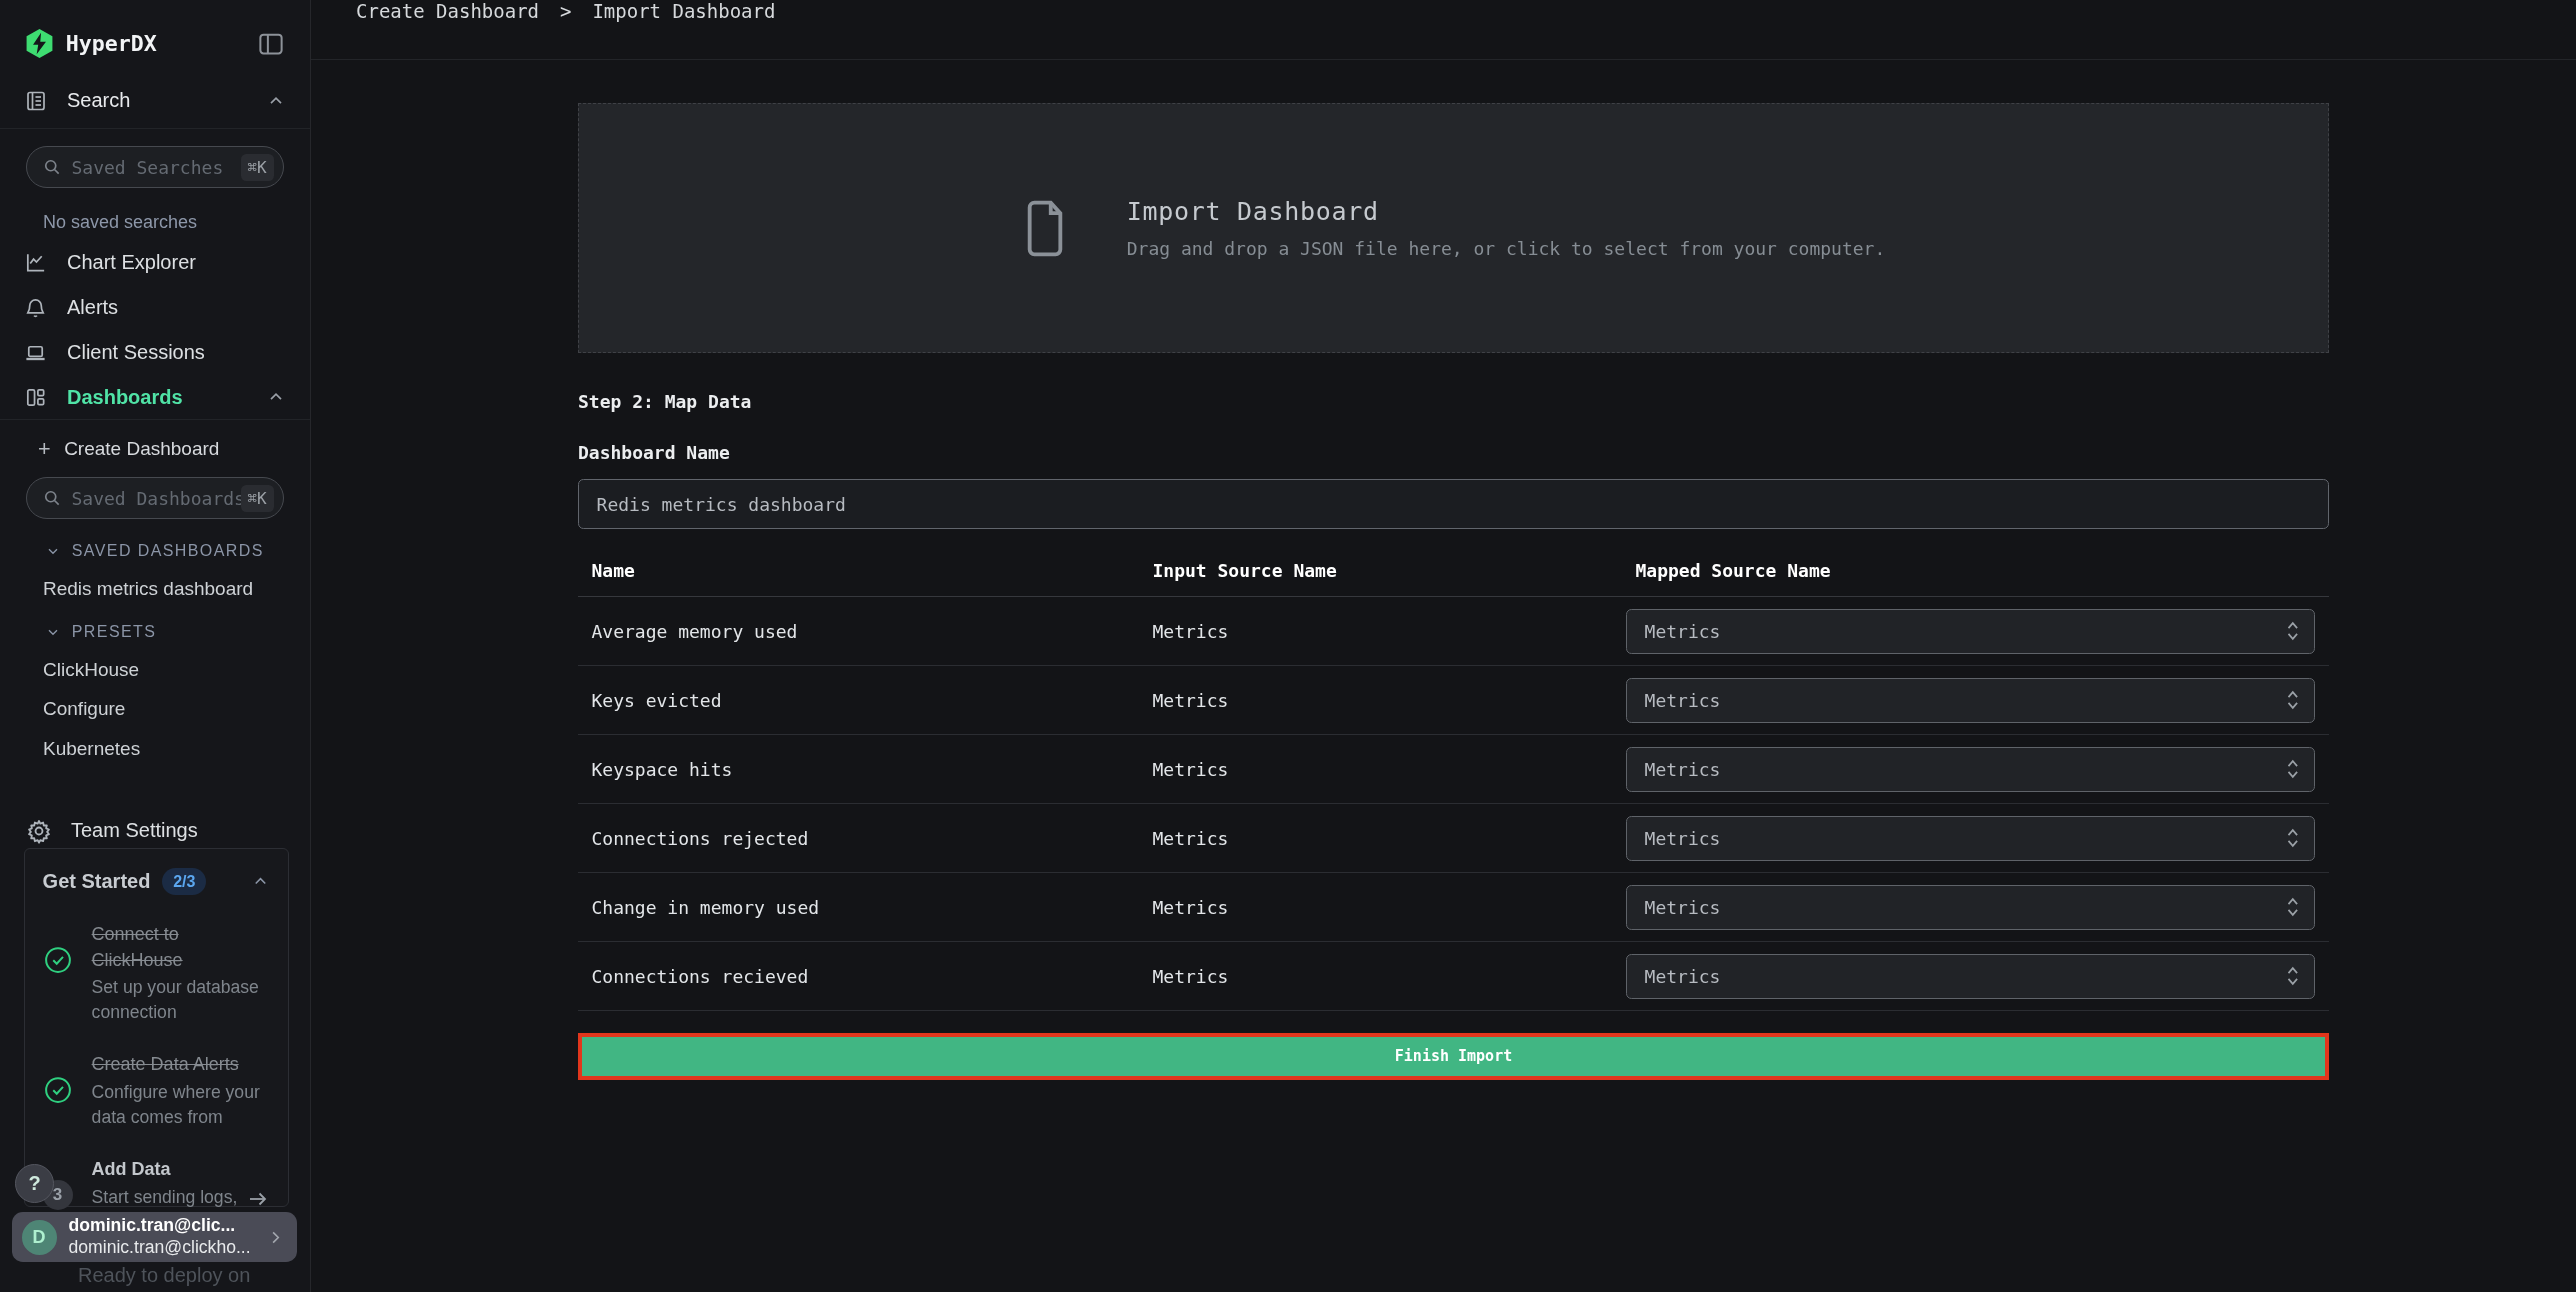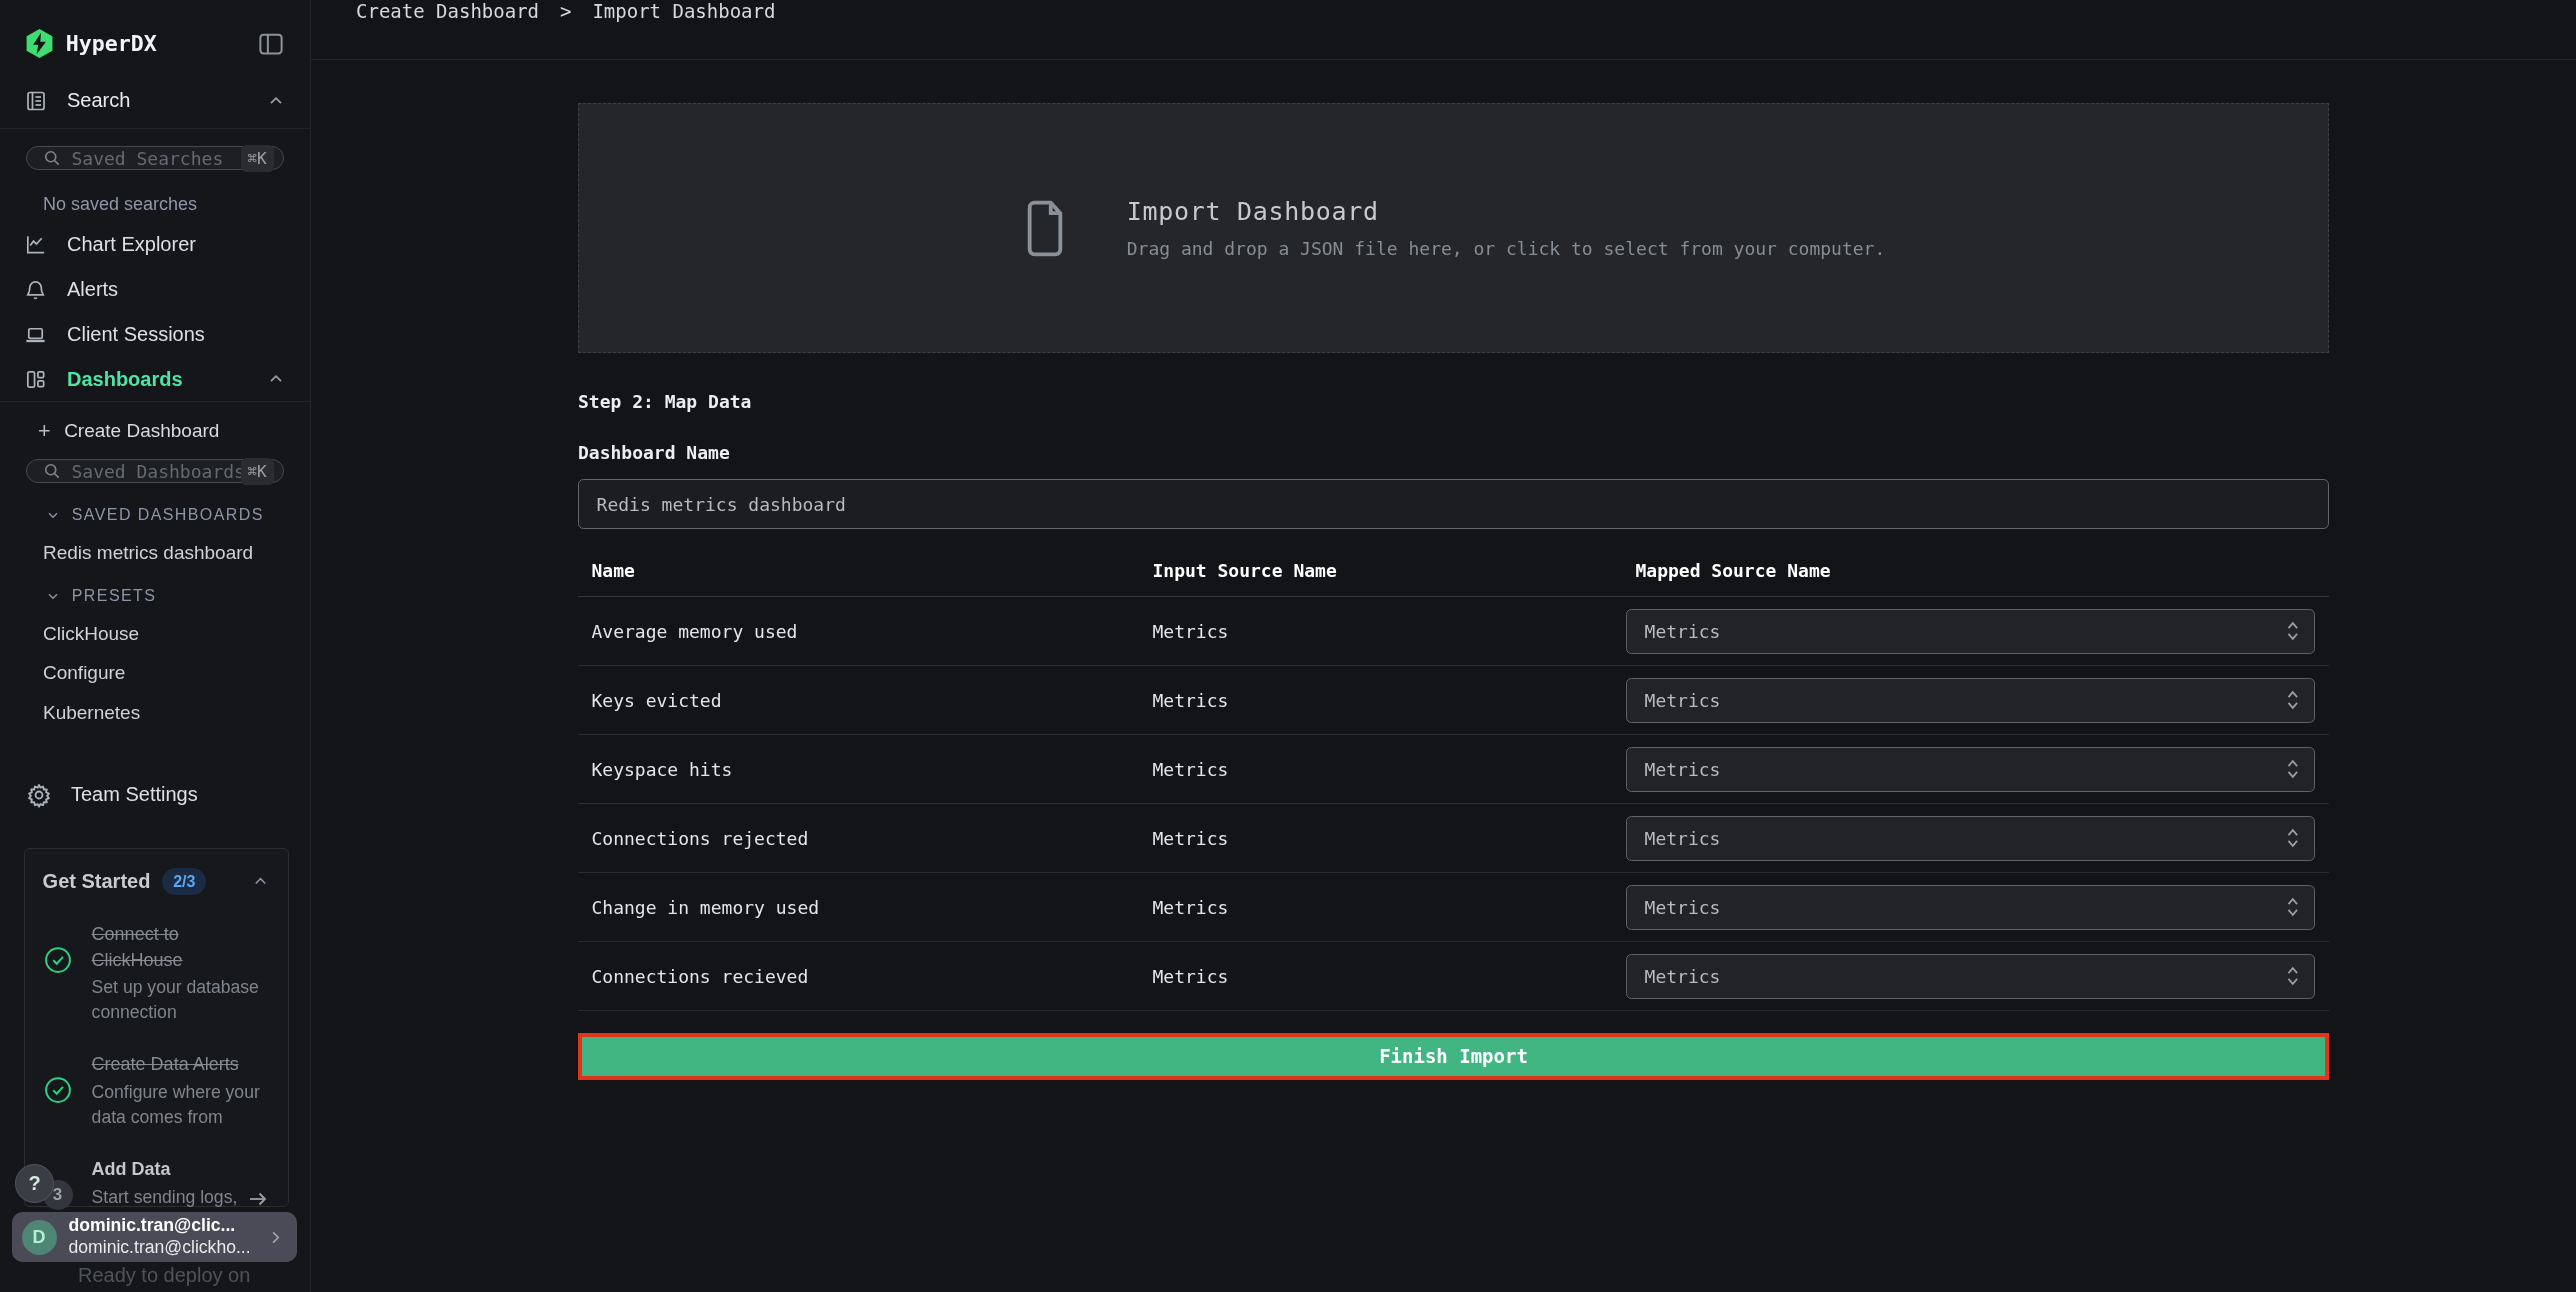--- a/index.html
+++ b/index.html
@@ -26,21 +26,21 @@
     font-weight: bold; font-size: 21.6px; color: #f2f4f6; margin-left: 10.8px; flex: 1; }
   .panel-toggle { width: 30px; height: 30px; color: #8d9299; cursor: pointer; }
 
   .section-header { display: flex; align-items: center; padding: 10.8px 24px 15px 24px;
     border-bottom: 1.4px solid #222428; }
   .section-header .sec-icon { width: 24px; height: 24px; color: #aeb4bb; }
   .section-header .sec-label { font-size: 20px; color: #e8eaed; margin-left: 19px; flex: 1; font-weight: 500;}
   .chev { width: 20px; height: 20px; color: #9aa0a8; }
 
   .pill-search { display: flex; align-items: center; margin: 17.6px 26px 0 26px;
-    height: 24px; border: 1.4px solid #46494f; border-radius: 23px;
+    height: 42px; border: 1.4px solid #46494f; border-radius: 23px;
     background: #1d1f23; padding: 0 9.5px 0 15px; cursor: text; }
   .pill-search .mag { width: 20px; height: 20px; color: #7d838b; flex: none; }
   .pill-search input { flex: 1; min-width: 0; background: transparent; border: 0; outline: 0;
     font-family: "DejaVu Sans Mono", "Liberation Mono", monospace; font-size: 18px;
     color: #c7cbd0; margin-left: 9.5px; }
   .pill-search input::placeholder { color: #646a72; }
   .kbd { font-family: "DejaVu Sans Mono", "Liberation Mono", monospace; font-size: 16px;
     color: #9ba0a6; background: #2a2c31; border-radius: 5.4px; padding: 4px 6.8px; flex: none; }
 
   .muted-note { color: #8d97a9; font-size: 18px; padding: 24px 0 6.8px 43px; }
@@ -137,21 +137,21 @@
   .sel-cell { padding-left: 4px !important; padding-right: 15px; }
   .select-box { position: relative; height: 45px; background: #212327;
     border: 1.4px solid #5f6369; border-radius: 5.4px; display: flex; align-items: center;
     padding: 0 41px 0 17.6px; cursor: pointer; }
   .select-box .sel-value { font-size: 18px; color: #b7bbc1; }
   .select-box .sel-chevs { position: absolute; right: 12px; top: 50%; transform: translateY(-50%);
     width: 17.6px; height: 23px; color: #9aa0a6; }
 
   .finish-btn { margin-top: 21.6px; width: 100%; height: 47px; background: #41b683;
     border: 4px solid #e1361c; display: flex; align-items: center; justify-content: center;
-    color: #ffffff; font-weight: bold; font-size: 19px; cursor: pointer; }
+    color: #ffffff; font-weight: bold; font-size: 15px; cursor: pointer; }
 
   svg { display: block; }
 </style>
 </head>
 <body>
 
 <div class="app">
 
   <aside class="sidebar">
 

